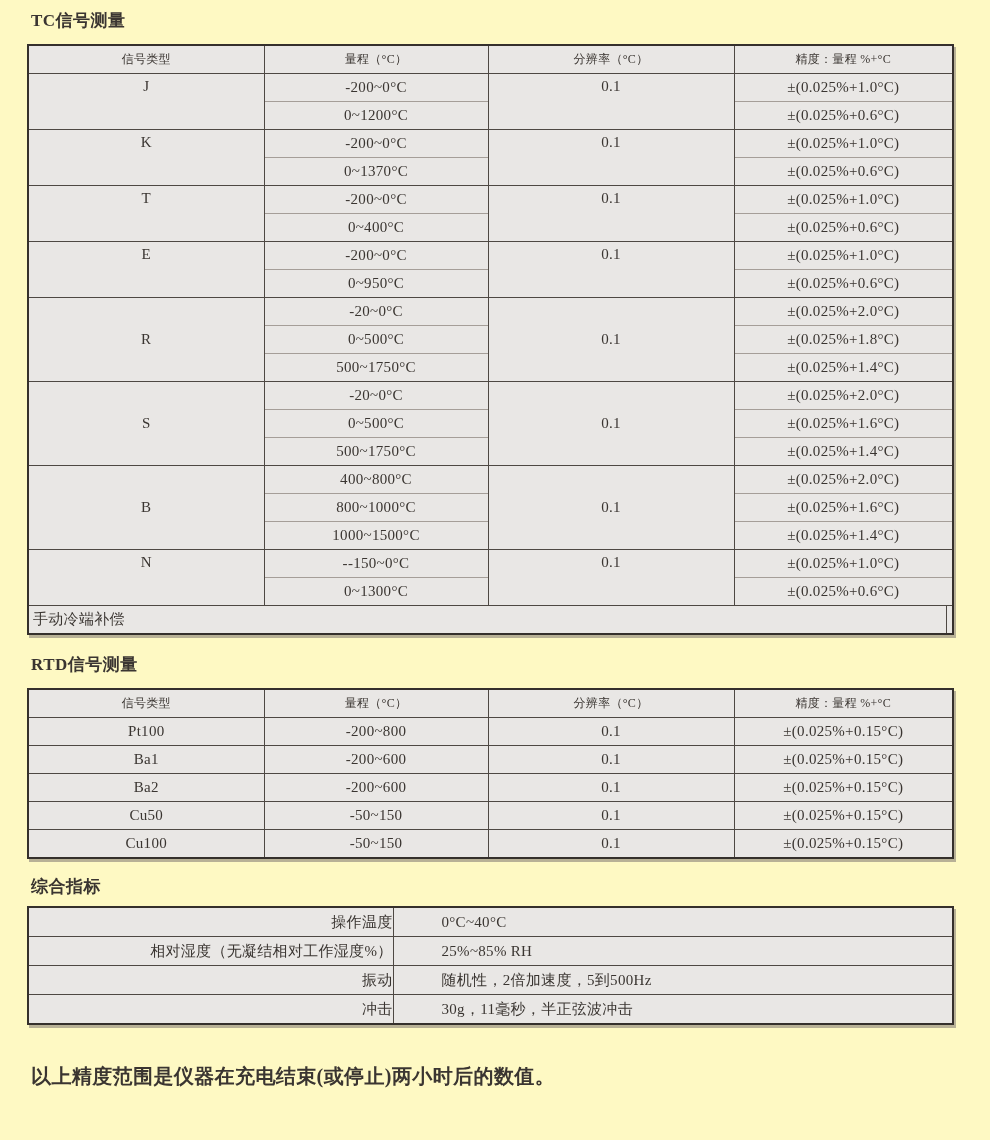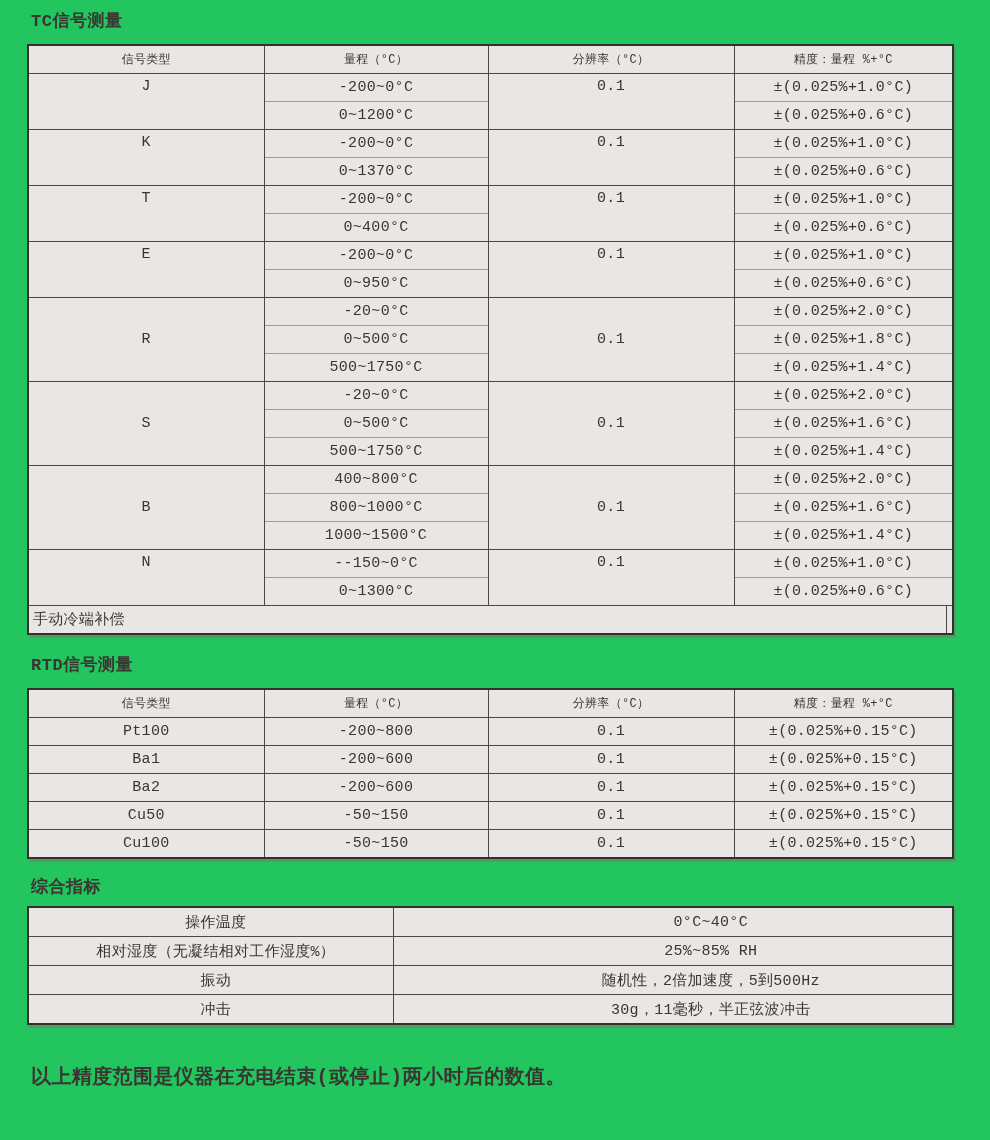--- a/index.html
+++ b/index.html
@@ -1,18 +1,18 @@
 <!DOCTYPE html>
 <html><head>
 <meta charset="utf-8">
 <style>
   html,body{margin:0;padding:0;background:#e6e4e2;}
   .page{
-    position:relative;width:990px;height:1140px;background:#22c55e;
-    font-family:Liberation Mono, monospace;color:#3a3531;
+    position:relative;width:990px;height:1140px;background:#fef9c3;
+    font-family:Liberation Serif, serif;color:#3a3531;
     overflow:hidden;box-sizing:border-box;
   }
   .sec-title{font-size:17px;font-weight:bold;margin-left:31px;letter-spacing:.5px;}
   .tc-title{padding-top:9px;}
   .rtd-title{margin-top:18px;}
   .gen-title{margin-top:16px;}
   table.spec-table{
     margin:12px 0 0 27px;width:925px;border-collapse:collapse;table-layout:fixed;
     background:#e9e7e5;border:2px solid #35302c;
     box-shadow:2px 3px 0 rgba(125,119,113,.55);
@@ -29,22 +29,22 @@
   tr.gs td{border-top:1px solid #4e4843;}
   tr.sub td{border-top:1px solid #a59e98;}
   td.va2{vertical-align:top;padding-top:4px;}
   td.va3{vertical-align:middle;}
   td.tc-footer{
     text-align:left;padding-left:4px;
     background-image:linear-gradient(#4e4843,#4e4843);
     background-repeat:no-repeat;background-size:1px 100%;
     background-position:calc(100% - 5px) 0;
   }
-  td.lab{text-align:center;padding-left:10px;height:28px;}
-  td.val{text-align:center;padding-left:76px;height:28px;}
+  td.lab{text-align:right;padding-left:10px;height:28px;}
+  td.val{text-align:left;padding-left:48px;height:28px;}
   .note{margin:38px 0 0 31px;font-size:20px;font-weight:bold;letter-spacing:.4px;}
 </style>
 </head>
 <body>
 
 <div class="page">
 
   <div class="sec-title tc-title">TC信号测量</div>
   <table class="spec-table">
     <colgroup>

